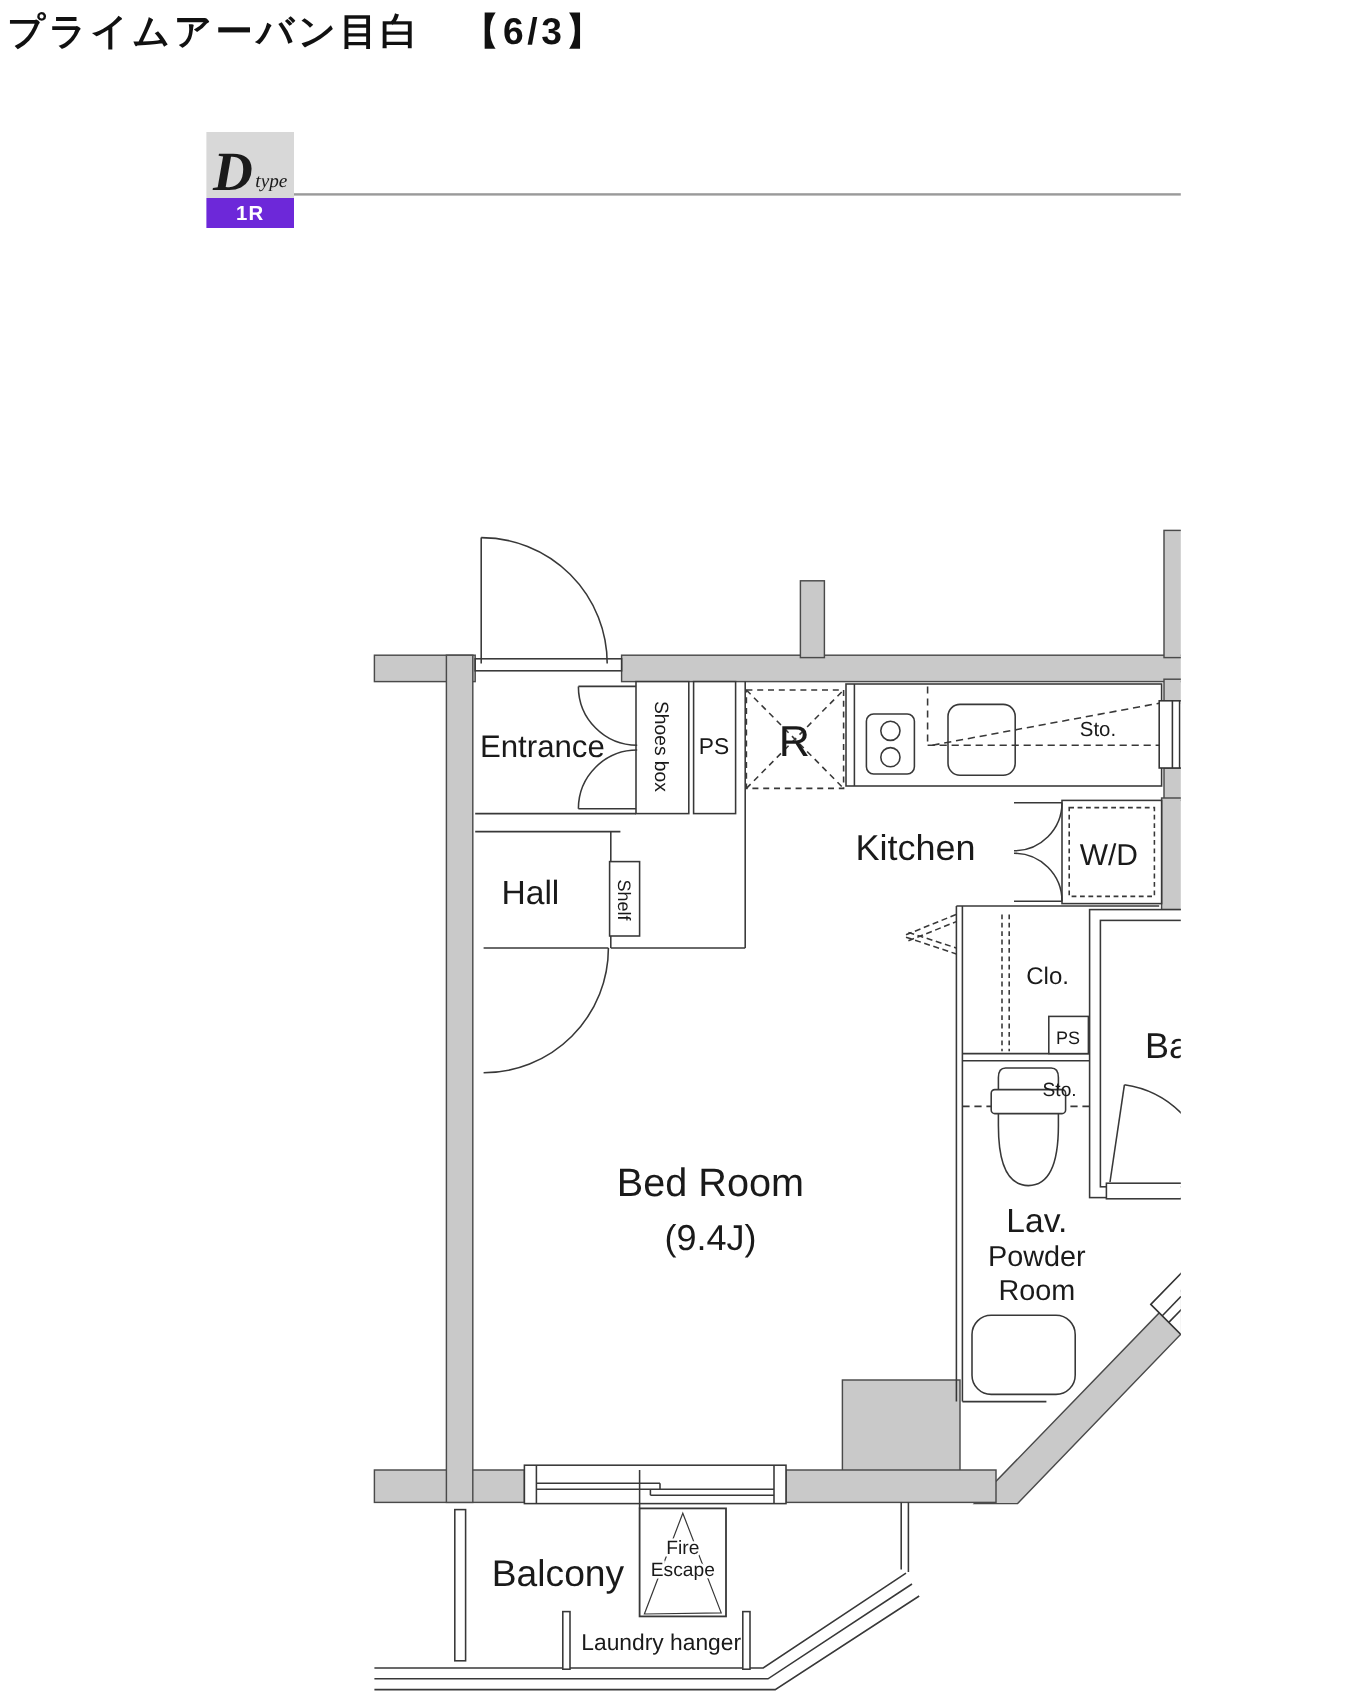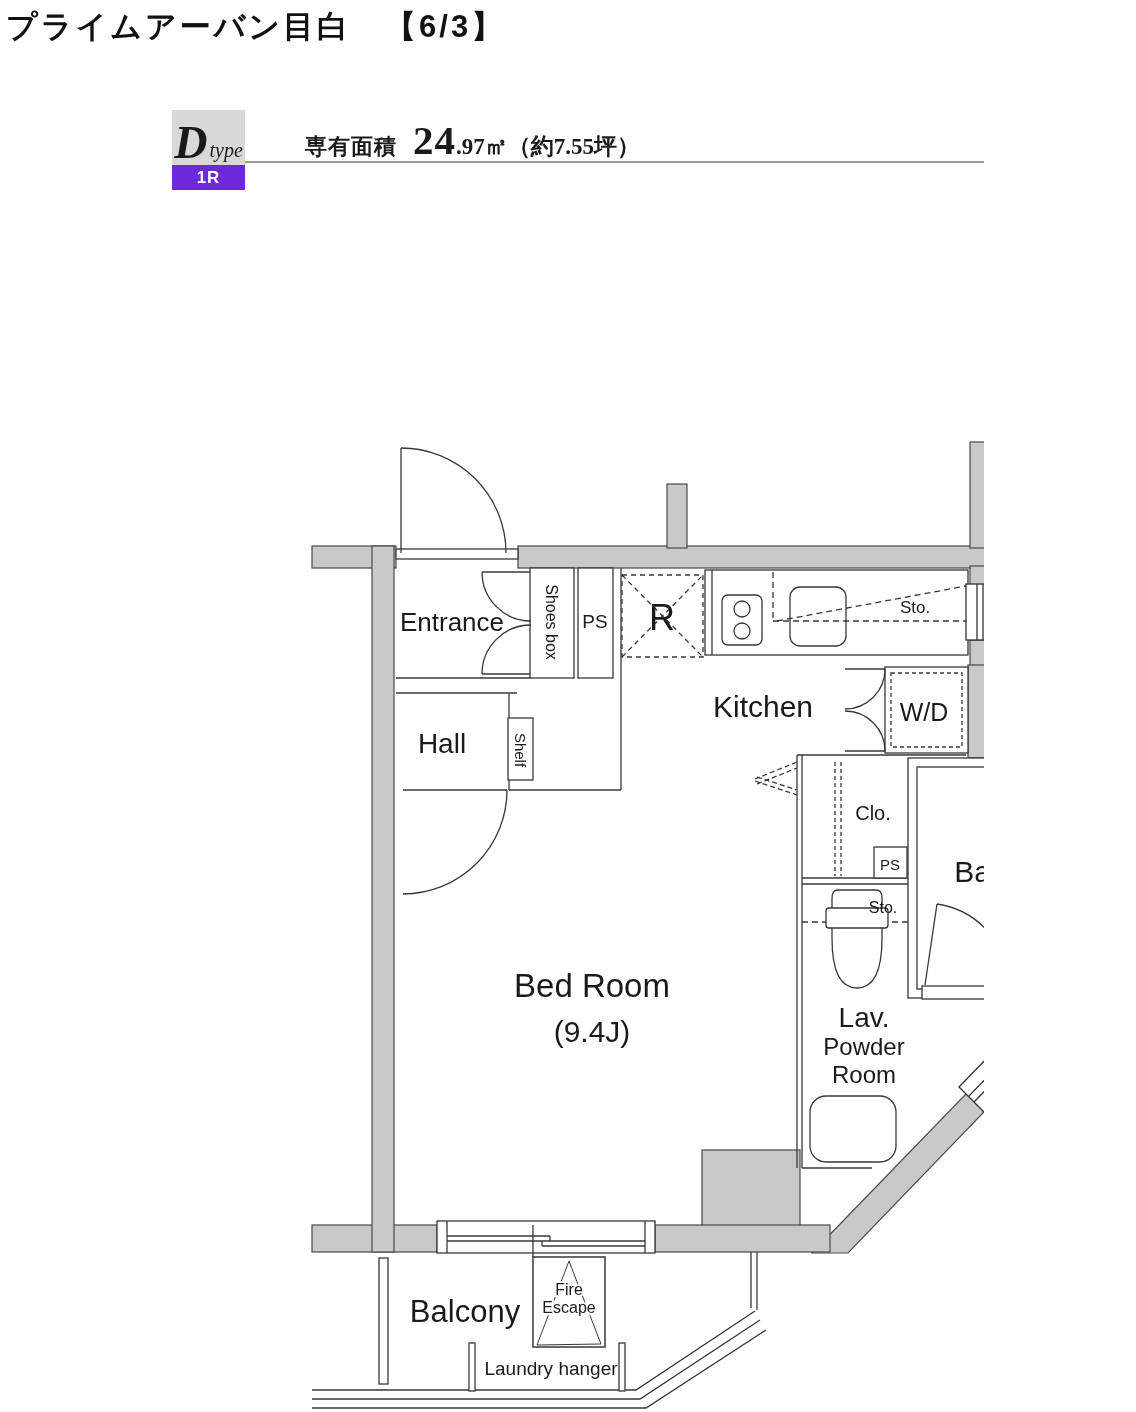--- a/index.html
+++ b/index.html
@@ -5,21 +5,21 @@
   html,body{margin:0;padding:0;background:#fff;}
   #page{position:relative;width:984px;height:1412px;background:#fff;overflow:hidden;
         font-family:"Liberation Sans",sans-serif;color:#1a1a1a;}
   #plan-svg{position:absolute;left:0;top:0;}
   .hdr-title{position:absolute;left:6px;top:6px;font-size:31px;font-weight:bold;
              letter-spacing:3px;color:#111;}
   .type-box{position:absolute;left:172px;top:110px;width:73px;height:55px;background:#d8d8d8;
             display:flex;align-items:flex-end;justify-content:center;padding-bottom:2px;box-sizing:border-box;}
   .type-letter{font-family:"Liberation Serif",serif;font-style:italic;font-weight:bold;
                font-size:46px;line-height:0.9;}
-  .type-suffix{font-family:"Liberation Serif",serif;font-style:italic;font-size:20px;line-height:1;
+  .type-suffix{font-family:"Liberation Serif",serif;font-style:italic;font-size:16px;line-height:1;
                margin-left:2px;margin-bottom:3px;}
   .type-tag{position:absolute;left:172px;top:165px;width:73px;height:25px;background:#6d28d9;
             color:#fff;font-size:17px;font-weight:bold;display:flex;align-items:center;justify-content:center;
             letter-spacing:1px;}
   .area-row{position:absolute;left:305px;top:116px;display:flex;align-items:baseline;
             font-family:"Liberation Serif",serif;font-weight:bold;color:#1a1a1a;}
   .area-label{font-size:22px;margin-right:16px;letter-spacing:1px;}
   .area-big{font-size:41px;letter-spacing:1px;}
   .area-small{font-size:23px;}
   .hdr-rule{position:absolute;left:245px;top:161px;width:885px;height:2px;background:#9a9a9a;}
@@ -31,25 +31,20 @@
 <div id="page">
 
   <div class="hdr-title">プライムアーバン目白　【6/3】</div>
 
   <div class="type-box">
     <span class="type-letter">D</span>
     <span class="type-suffix">type</span>
   </div>
   <div class="type-tag">1R</div>
 
-  <div class="area-row">
-    <span class="area-label">専有面積</span>
-    <span class="area-big">24</span>
-    <span class="area-small">.97㎡（約7.55坪）</span>
-  </div>
   <div class="hdr-rule"></div>
 
   <svg id="plan-svg" width="1136" height="1412" viewBox="0 0 1136 1412">
 
     <g fill="#c9c9c9" stroke="#4a4a4a" stroke-width="1.2">
       <rect x="312" y="546" width="84" height="22"></rect>
       <rect x="518" y="546" width="475" height="22"></rect>
       <rect x="667" y="484" width="20" height="64"></rect>
       <rect x="970" y="442" width="23" height="106"></rect>
       <rect x="970" y="566" width="23" height="20"></rect>

